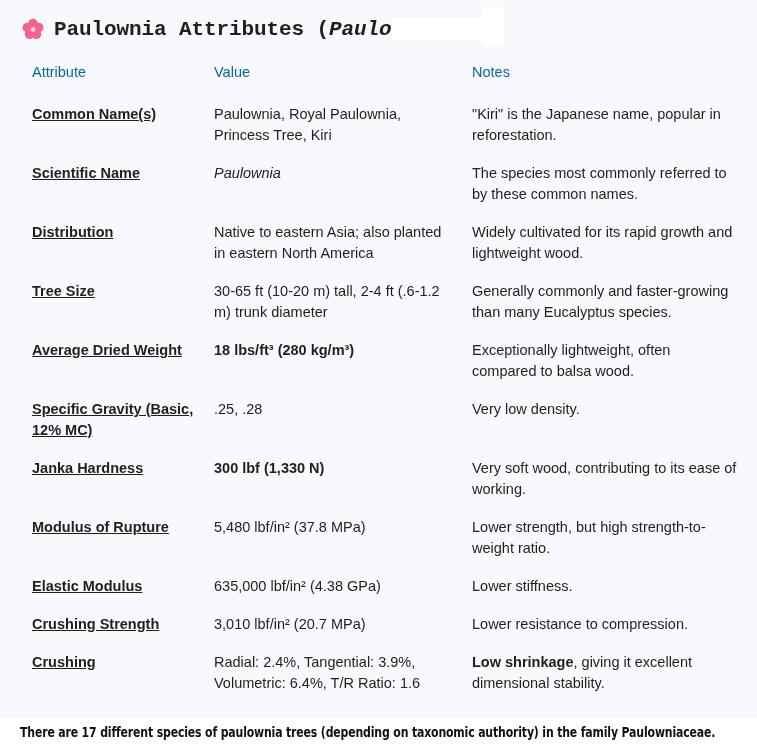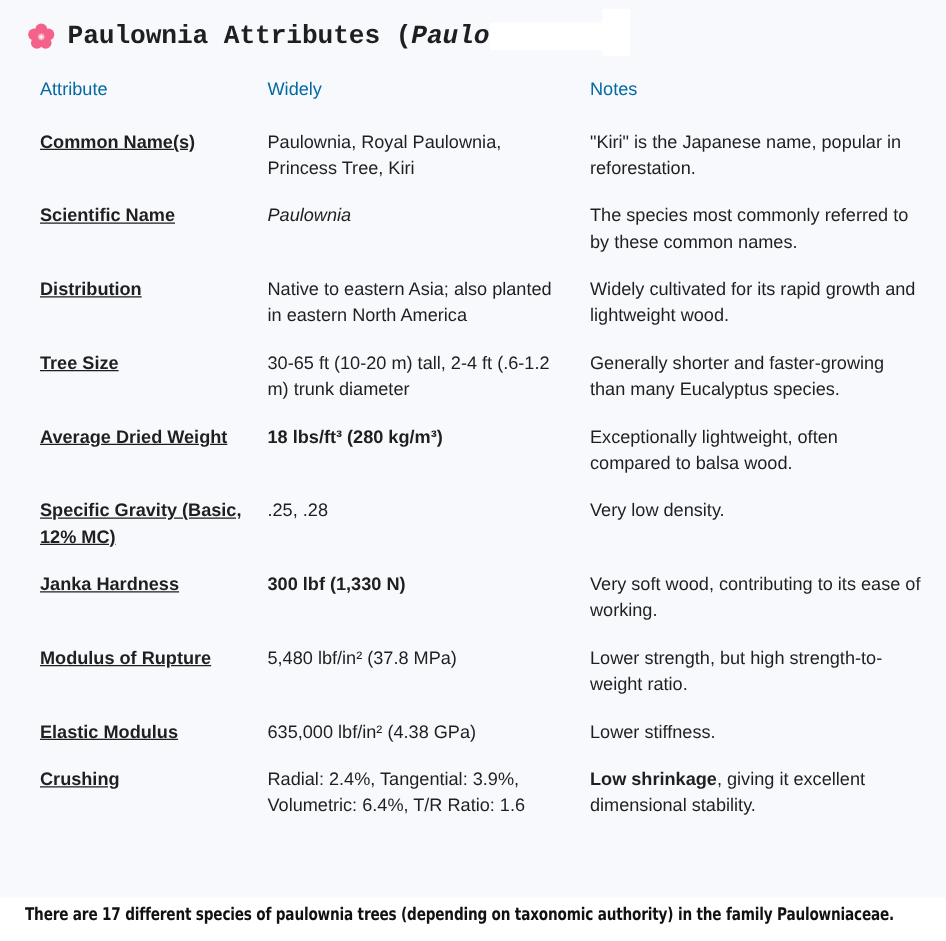--- a/index.html
+++ b/index.html
@@ -65,21 +65,21 @@
   </svg>
   <span class="title"><span>Paulownia Attributes (</span><em>Paulownia</em><span>)</span></span>
 </div>
 <div class="redact1"></div>
 <div class="redact2"></div>
 
 <table>
   <thead>
     <tr>
       <th>Attribute</th>
-      <th>Widely</th>
+      <th>Value</th>
       <th>Notes</th>
     </tr>
   </thead>
   <tbody id="tbody">
       <tr class="row">
         <td class="attr">Common Name(s)</td>
         <td class="val">Paulownia, Royal Paulownia, Princess Tree, Kiri</td>
         <td class="note">"Kiri" is the Japanese name, popular in reforestation.</td>
       </tr>
       <tr class="row">
@@ -88,21 +88,21 @@
         <td class="note">The species most commonly referred to by these common names.</td>
       </tr>
       <tr class="row">
         <td class="attr">Distribution</td>
         <td class="val">Native to eastern Asia; also planted in eastern North America</td>
         <td class="note">Widely cultivated for its rapid growth and lightweight wood.</td>
       </tr>
       <tr class="row">
         <td class="attr">Tree Size</td>
         <td class="val">30-65 ft (10-20 m) tall, 2-4 ft (.6-1.2 m) trunk diameter</td>
-        <td class="note">Generally shorter and faster-growing than many Eucalyptus species.</td>
+        <td class="note">Generally commonly and faster-growing than many Eucalyptus species.</td>
       </tr>
       <tr class="row">
         <td class="attr">Average Dried Weight</td>
         <td class="val bold">18 lbs/ft³ (280 kg/m³)</td>
         <td class="note">Exceptionally lightweight, often compared to balsa wood.</td>
       </tr>
       <tr class="row">
         <td class="attr">Specific Gravity (Basic, 12% MC)</td>
         <td class="val">.25, .28</td>
         <td class="note">Very low density.</td>
@@ -116,20 +116,25 @@
         <td class="attr">Modulus of Rupture</td>
         <td class="val">5,480 lbf/in² (37.8 MPa)</td>
         <td class="note">Lower strength, but high strength-to-weight ratio.</td>
       </tr>
       <tr class="row">
         <td class="attr">Elastic Modulus</td>
         <td class="val">635,000 lbf/in² (4.38 GPa)</td>
         <td class="note">Lower stiffness.</td>
       </tr>
       <tr class="row">
+        <td class="attr">Crushing Strength</td>
+        <td class="val">3,010 lbf/in² (20.7 MPa)</td>
+        <td class="note">Lower resistance to compression.</td>
+      </tr>
+      <tr class="row">
         <td class="attr">Crushing</td>
         <td class="val">Radial: 2.4%, Tangential: 3.9%, Volumetric: 6.4%, T/R Ratio: 1.6</td>
         <td class="note"><span class="bold">Low shrinkage</span><span>, giving it excellent dimensional stability.</span></td>
       </tr>
     </tbody>
 </table>
 
 <div class="caption-bar"></div>
 <div class="caption">There are 17 different species of paulownia trees (depending on taxonomic authority) in the family Paulowniaceae.</div>
 

